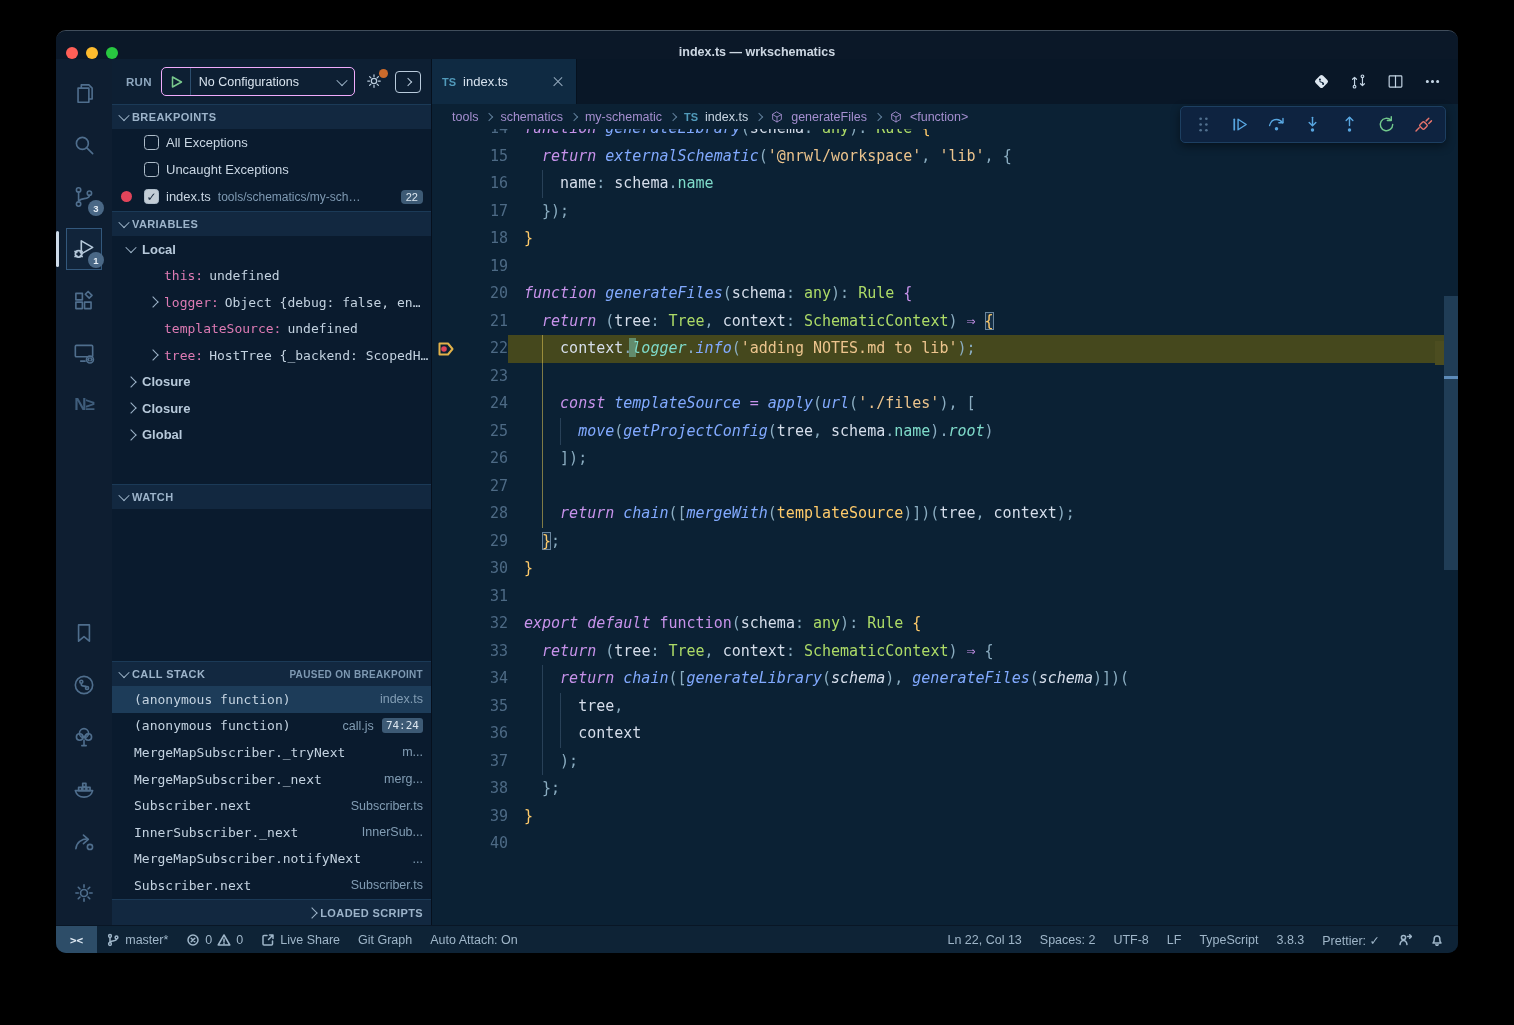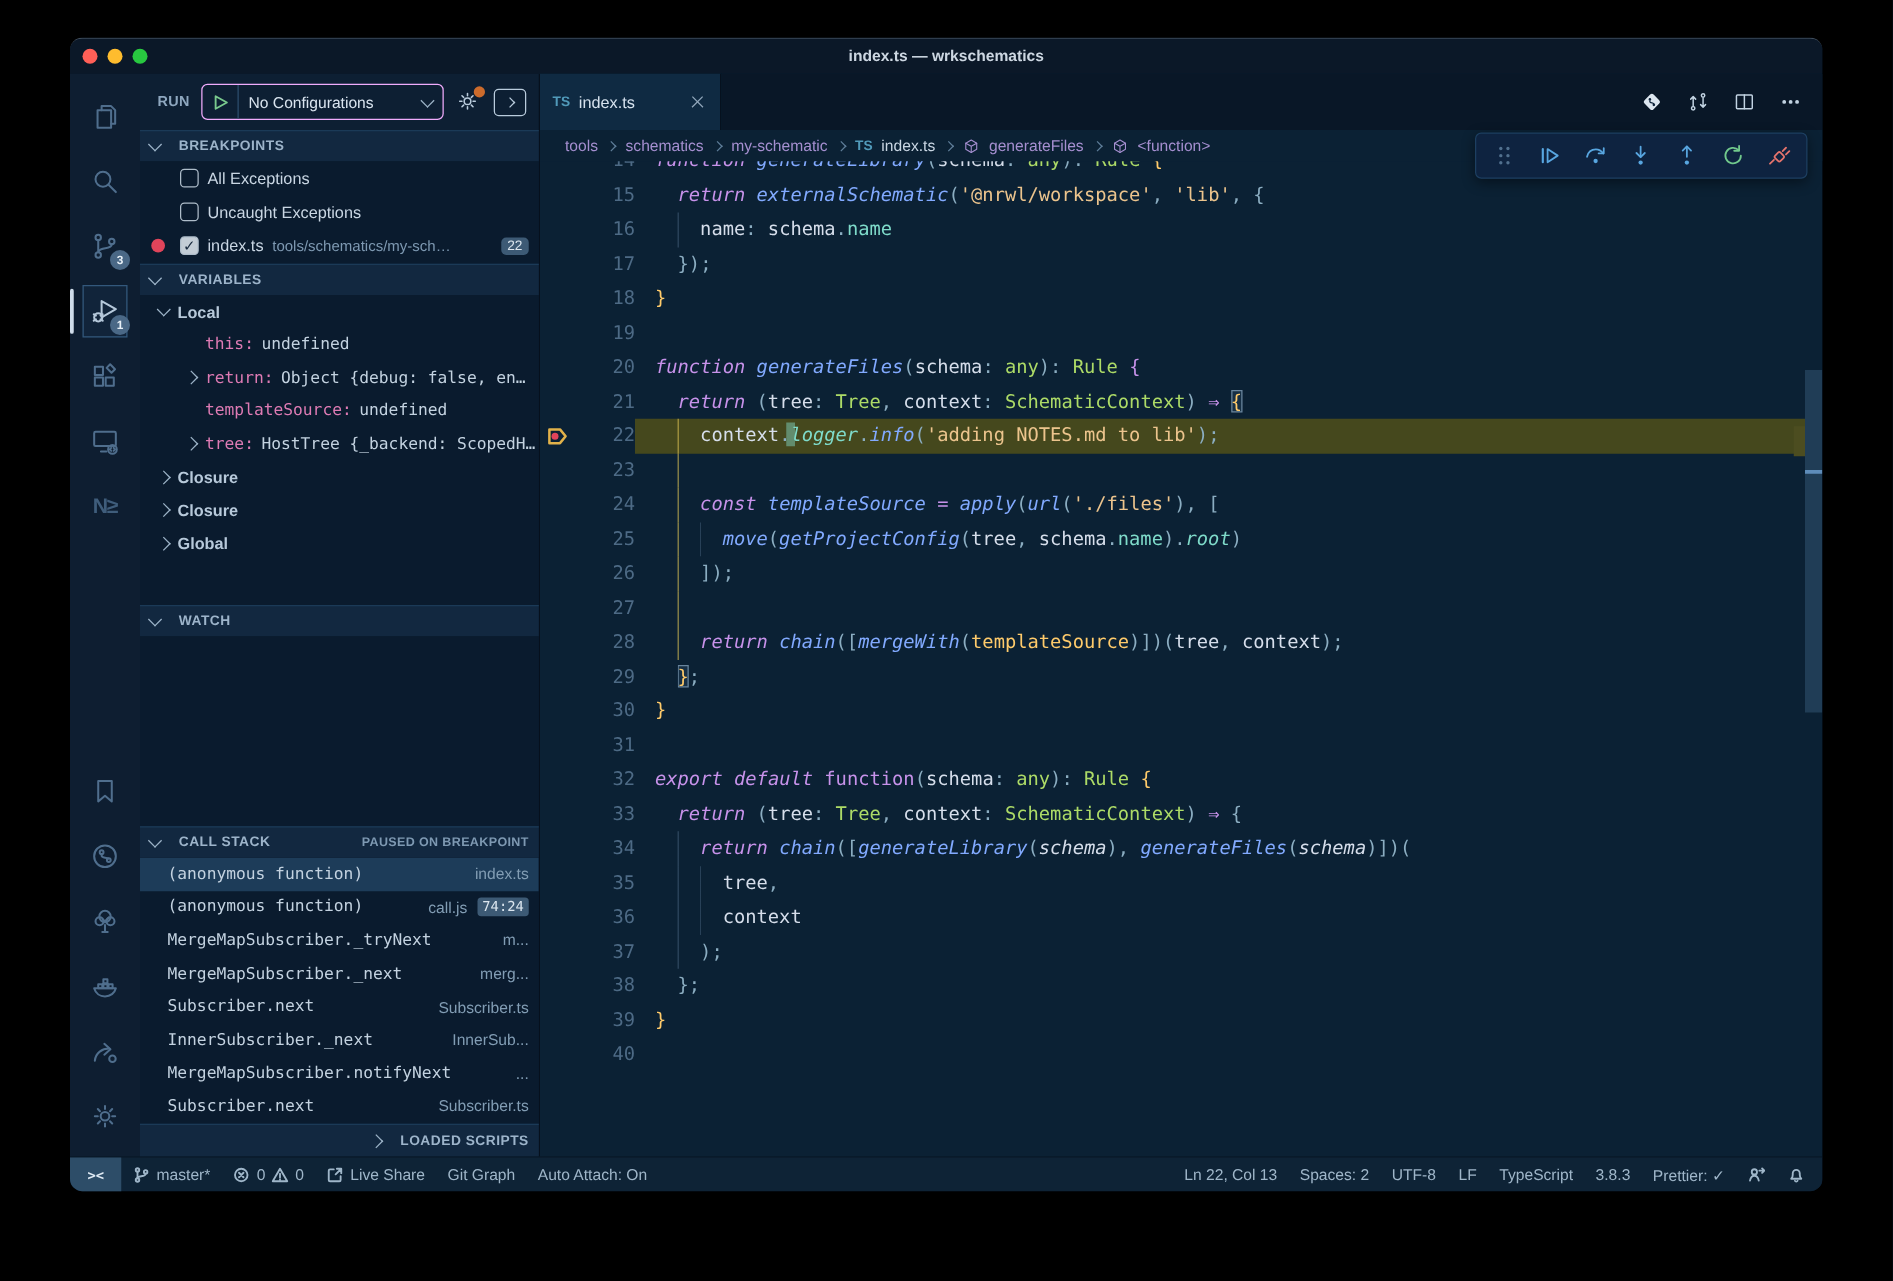--- a/index.html
+++ b/index.html
@@ -1,20 +1,20 @@
 <!DOCTYPE html>
 <html><head>
 <meta charset="utf-8">
 <style>
   html,body{margin:0;padding:0;background:#000;width:1514px;height:1025px;overflow:hidden;
     font-family:"Liberation Sans","DejaVu Sans",sans-serif;-webkit-font-smoothing:antialiased;}
   .window{position:absolute;left:56px;top:30px;width:1402px;height:922px;background:#0b1b2e;
     border-radius:10px;overflow:hidden;box-shadow:0 24px 70px rgba(0,0,0,.7);border-top:1px solid rgba(255,255,255,.22);}
   
-  .titlebar{height:28px;background:#0b1828;display:flex;align-items:center;position:relative;}
+  .titlebar{height:28px;background:#0b1828;display:flex;align-items:flex-end;position:relative;}
   .lights{display:flex;gap:8px;margin-left:10px;}
   .light{width:12px;height:12px;border-radius:50%;}
   .light.r{background:#ff5f57}.light.y{background:#febc2e}.light.g{background:#28c840}
   .wtitle{position:absolute;left:0;right:0;text-align:center;font-size:12.5px;color:#cdd7e2;font-weight:600;}
   
   .main{display:flex;height:866px;}
   
   .activitybar{width:56px;background:#0e1e31;display:flex;flex-direction:column;align-items:center;padding-top:8px;box-sizing:border-box;}
   .act{width:48px;height:52px;display:flex;align-items:center;justify-content:center;position:relative;color:#4f6e8d;cursor:pointer;}
   .act svg{width:26px;height:26px;}
@@ -35,21 +35,21 @@
   .runconf{flex:1;font-size:12.5px;color:#d9e4ef;padding-left:8px;white-space:nowrap;}
   .runchev{margin-right:8px;}
   .chv{display:inline-block;width:7px;height:7px;border-right:1.6px solid #9db4c8;border-bottom:1.6px solid #9db4c8;}
   .chv.down{transform:rotate(45deg) translate(-1px,-1px);}
   .chv.right{transform:rotate(-45deg);}
   .gearwrap{position:relative;width:22px;height:22px;color:#b9cbdc;}
   .gearwrap svg{width:20px;height:20px}
   .geardot{position:absolute;right:-2px;top:-2px;width:9px;height:9px;border-radius:50%;background:#cc6b2c;}
   .consoleico{width:24px;height:20px;border:1.4px solid #b9cbdc;border-radius:4px;display:flex;align-items:center;justify-content:center;color:#b9cbdc;}
   .consoleico .chv{width:5px;height:5px;border-color:#b9cbdc;}
-  .sect-h{height:25px;background:#122840;border-top:1px solid #1b3a57;display:flex;align-items:center;padding:0 8px;gap:15px;flex:none;box-sizing:border-box;}
+  .sect-h{height:25px;background:#122840;border-top:1px solid #1b3a57;display:flex;align-items:center;padding:0 8px;gap:4px;flex:none;box-sizing:border-box;}
   .sect-h .title{font-size:11px;font-weight:700;color:#9db4ca;letter-spacing:.4px;}
   .sect-h .right{margin-left:auto;font-size:10px;font-weight:700;color:#7e99b2;letter-spacing:.3px;}
   .sect-c{background:#0a1b2e;overflow:hidden;flex:none;}
   
   .bprow{height:27px;display:flex;align-items:center;padding-left:32px;position:relative;font-size:13px;color:#c9d6e3;gap:7px;}
   .bpdot{position:absolute;left:9px;width:11px;height:11px;border-radius:50%;background:#e0445a;}
   .cb{width:15px;height:15px;border:1.7px solid #aebdca;border-radius:3.5px;box-sizing:border-box;flex:none;display:flex;align-items:center;justify-content:center;}
   .cb.on{background:#c3cdd6;color:#17293d;font-size:12px;font-weight:700;}
   .bppath{font-size:12px;color:#7e99b2;white-space:nowrap;overflow:hidden;text-overflow:ellipsis;}
   .nbadge{margin-left:auto;margin-right:8px;background:#3d5a75;color:#dce6ef;font-size:11px;border-radius:4px;padding:1px 5px;flex:none;}
@@ -295,21 +295,21 @@
           </div>
           <div class="vrow" style="padding-left: 36px;">
             <span class="chslot"></span>
             <span class="vname">this:</span>
             <span class="vval">undefined</span>
           </div>
           <div class="vrow" style="padding-left: 36px;">
             <span class="chslot">
               <span class="chv right"></span>
             </span>
-            <span class="vname">return:</span>
+            <span class="vname">logger:</span>
             <span class="vval">Object {debug: false, en…</span>
           </div>
           <div class="vrow" style="padding-left: 36px;">
             <span class="chslot"></span>
             <span class="vname">templateSource:</span>
             <span class="vval">undefined</span>
           </div>
           <div class="vrow" style="padding-left: 36px;">
             <span class="chslot">
               <span class="chv right"></span>

